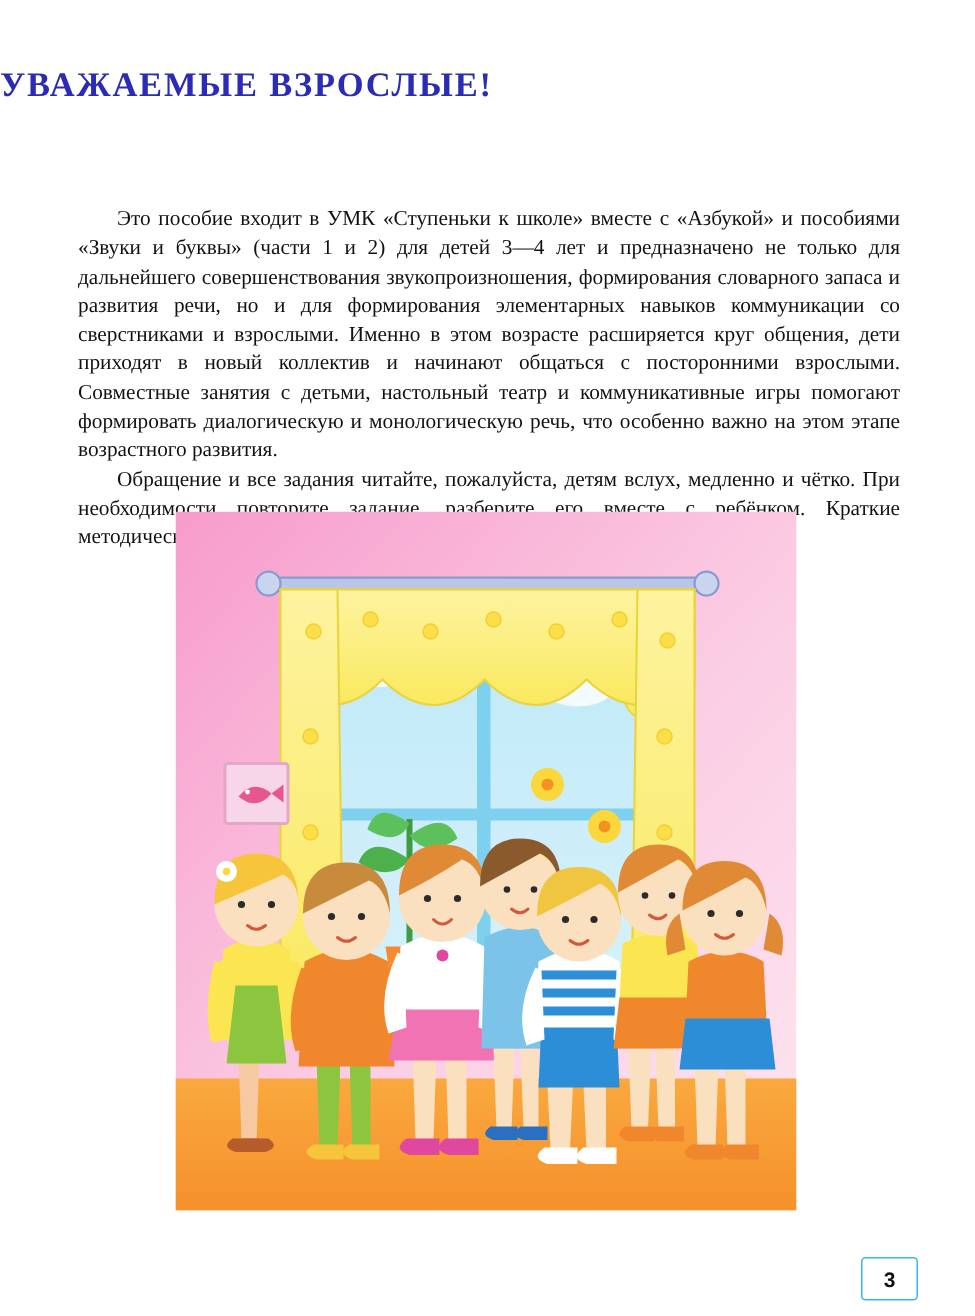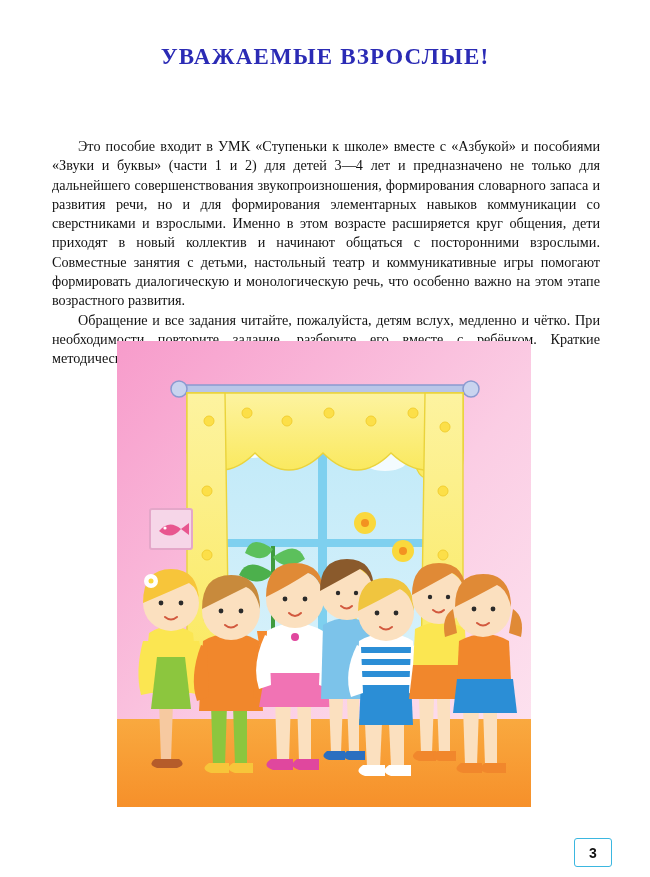--- a/index.html
+++ b/index.html
@@ -14,21 +14,20 @@
     overflow: hidden;
     position: relative;
   }
   .page {
     position: relative;
     width: 650px;
     height: 877px;
     box-sizing: border-box;
   }
   .title {
-    text-align: center;
     color: #2b2bb5;
     font-family: "Liberation Serif", serif;
     font-weight: bold;
     font-size: 23px;
     letter-spacing: 1.2px;
     margin: 44px 0 0 0;
     padding: 0;
   }
   .body-text {
     position: absolute;

